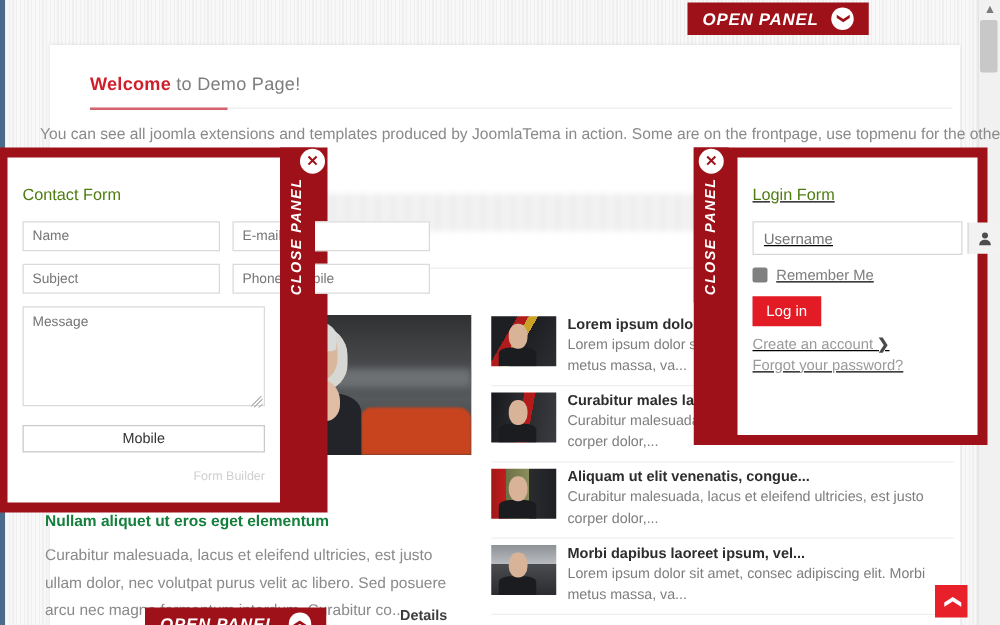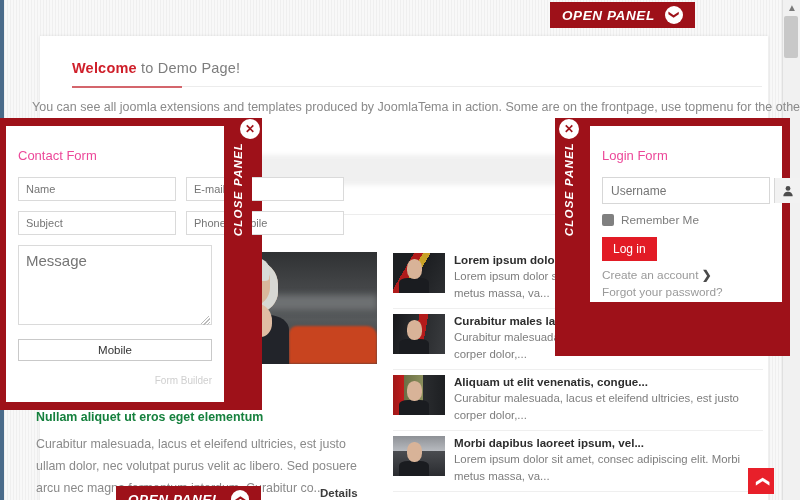--- a/index.html
+++ b/index.html
@@ -210,35 +210,35 @@
   #left-panel { left: -10px; top: 118px; width: 272px; height: 292px; }
   #left-panel .panel-inner { left: 16px; top: 8px; width: 218px; height: 276px; }
   #left-tab {
     left: 234px; top: 0; width: 28px; height: 124px;
     display: flex; align-items: flex-end; justify-content: center;
     padding-bottom: 6px;
   }
   #left-close { left: 240px; top: 119px; }
 
   .panel-heading {
-    font-size: 13px; color: #ec4899;
+    font-size: 13px; color: #4d7c0f;
     margin: 22px 0 14px 12px;
   }
   .cf-row { display: flex; gap: 10px; margin: 0 12px 10px 12px; }
   .cf-input {
     flex: 1 1 0; height: 24px;
     border: 1px solid #dadada; background: #fff;
     font-size: 11px; color: #b3b3b3;
     padding: 0 7px; line-height: 22px;
     font-family: "Liberation Sans", sans-serif;
   }
   .cf-textarea {
     margin: 0 12px; height: 80px; width: 194px;
     border: 1px solid #dadada; background: #fff;
-    font-size: 15px; color: #b3b3b3;
+    font-size: 11px; color: #b3b3b3;
     padding: 6px 7px; position: relative;
     resize: none;
     font-family: "Liberation Sans", sans-serif;
   }
   .resize-grip {
     position: absolute; right: 2px; bottom: 2px; width: 9px; height: 9px;
     background:
       linear-gradient(135deg, transparent 0 40%, #bbb 40% 47%, transparent 47% 60%, #bbb 60% 67%, transparent 67% 80%, #bbb 80% 87%, transparent 87%);
   }
   .cf-submit {
@@ -248,21 +248,21 @@
     font-family: "Liberation Sans", sans-serif;
     cursor: pointer;
   }
   .cf-builder {
     text-align: right; margin: 14px 12px 0 0;
     font-size: 10px; color: #cfcfcf;
   }
 
   
   #right-panel { left: 555px; top: 118px; width: 235px; height: 238px; }
-  #right-panel .panel-inner { left: 35px; top: 8px; width: 192px; height: 176px; }
+  #right-panel .panel-inner { left: 35px; top: 8px; width: 192px; height: 222px; text-decoration: underline; }
   #right-tab {
     left: 0; top: 0; width: 28px; height: 124px;
     display: flex; align-items: flex-end; justify-content: center;
     padding-bottom: 6px;
   }
   #right-close { left: 4px; top: 119px; }
 
   .lf-field {
     display: flex; margin: 0 12px 9px 12px; height: 27px;
     border: 1px solid #d7d7d7; background: #fff;

